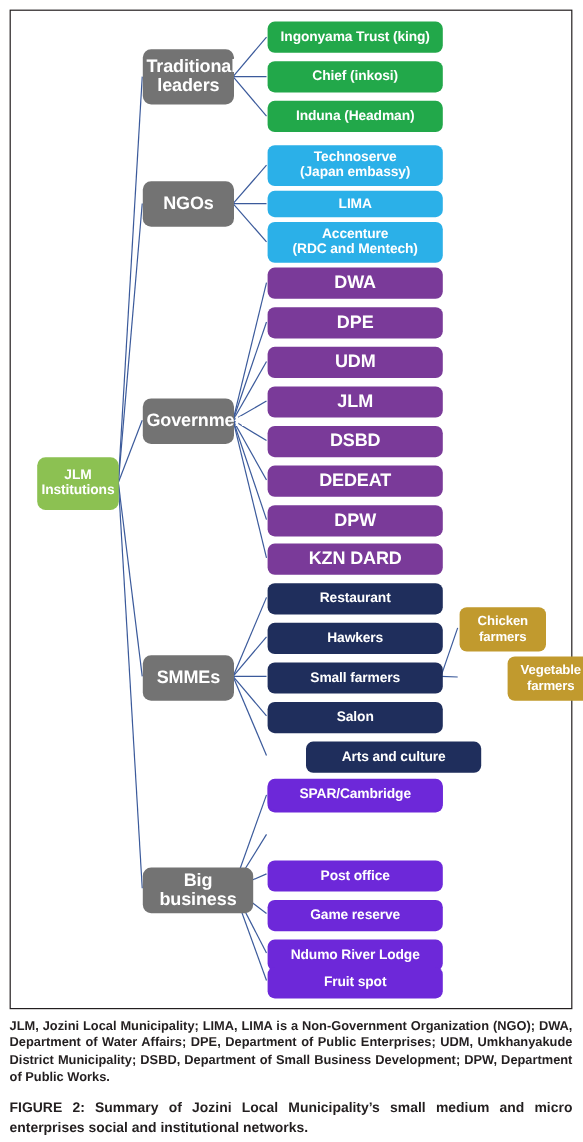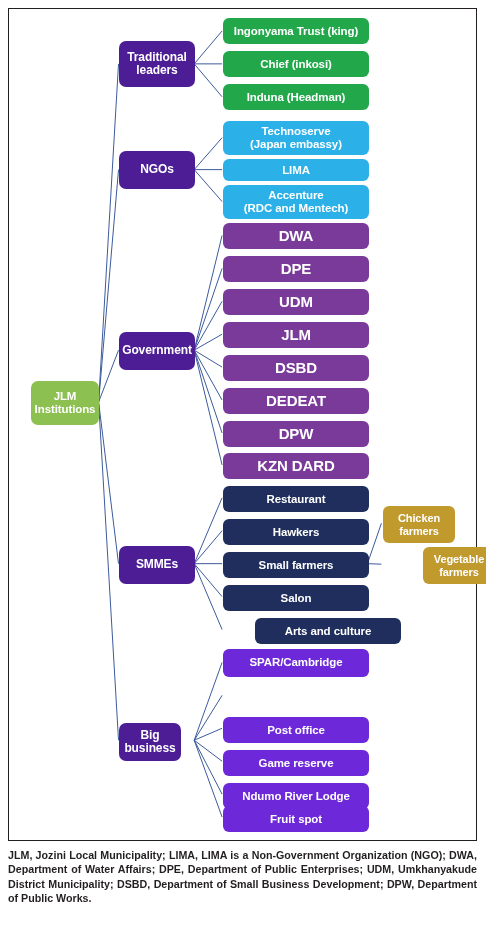--- a/index.html
+++ b/index.html
@@ -30,21 +30,21 @@
     color: #ffffff;
     border-radius: 6px;
     line-height: 1.1;
     padding: 1px 3px;
     font-weight: bold;
     letter-spacing: -0.1px;
     z-index: 3;
   }
   .node span { display: block; width: 100%; }
   .n-root     { background: #8CC152; font-size: 11.5px; border-radius: 7px; }
-  .n-cat      { background: #4c1d95; font-size: 12px; border-radius: 7px; }
+  .n-cat      { background: #737373; font-size: 15px; border-radius: 7px; }
   .n-green    { background: #22A84A; font-size: 11.5px; }
   .n-blue     { background: #2BB0E8; font-size: 11.5px; }
   .n-purple   { background: #7A3A99; font-size: 15px; }
   .n-navy     { background: #1F2E5C; font-size: 11.5px; }
   .n-red      { background: #6d28d9; font-size: 11.5px; }
   .n-gold     { background: #C19A2E; font-size: 11px; border-radius: 6px; }
 
   
   #caption-block {
     position: absolute;
@@ -190,33 +190,36 @@
           </div>
           <div class="node n-red" style="left: 214px; top: 741px; width: 146px; height: 26px;">
             <span>Game reserve</span>
           </div>
           <div class="node n-red" style="left: 214px; top: 774px; width: 146px; height: 26px;">
             <span>Ndumo River Lodge</span>
           </div>
           <div class="node n-red" style="left: 214px; top: 797px; width: 146px; height: 26px;">
             <span>Fruit spot</span>
           </div>
-          <div class="node n-cat" style="left: 110px; top: 714px; width: 62px; height: 38px;">
+          <div class="node n-cat" style="left: 110px; top: 714px; width: 92px; height: 38px;">
             <span>Big business</span>
           </div>
           <div class="node n-root" style="left: 22px; top: 372px; width: 68px; height: 44px;">
             <span>JLM<br>Institutions</span>
           </div>
           <div class="node n-gold" style="left: 374px; top: 497px; width: 72px; height: 37px;">
             <span>Chicken<br>farmers</span>
           </div>
           <div class="node n-gold" style="left: 374px; top: 538px; width: 72px; height: 37px; margin-left: 40px;">
             <span>Vegetable<br>farmers</span>
           </div>
         </div>
     </div>
   </div>
 
   <div id="caption-block">
     <div id="abbreviations">JLM, Jozini Local Municipality; LIMA, LIMA is a Non-Government Organization (NGO); DWA, Department of Water Affairs; DPE, Department of Public Enterprises; UDM, Umkhanyakude District Municipality; DSBD, Department of Small Business Development; DPW, Department of Public Works.</div>
+    <div id="figure-caption">
+      <span class="fig-label">FIGURE 2:</span><span> Summary of Jozini Local Municipality’s small medium and micro enterprises social and institutional networks.</span>
+    </div>
   </div>
 
 </div>
 
 </body></html>

